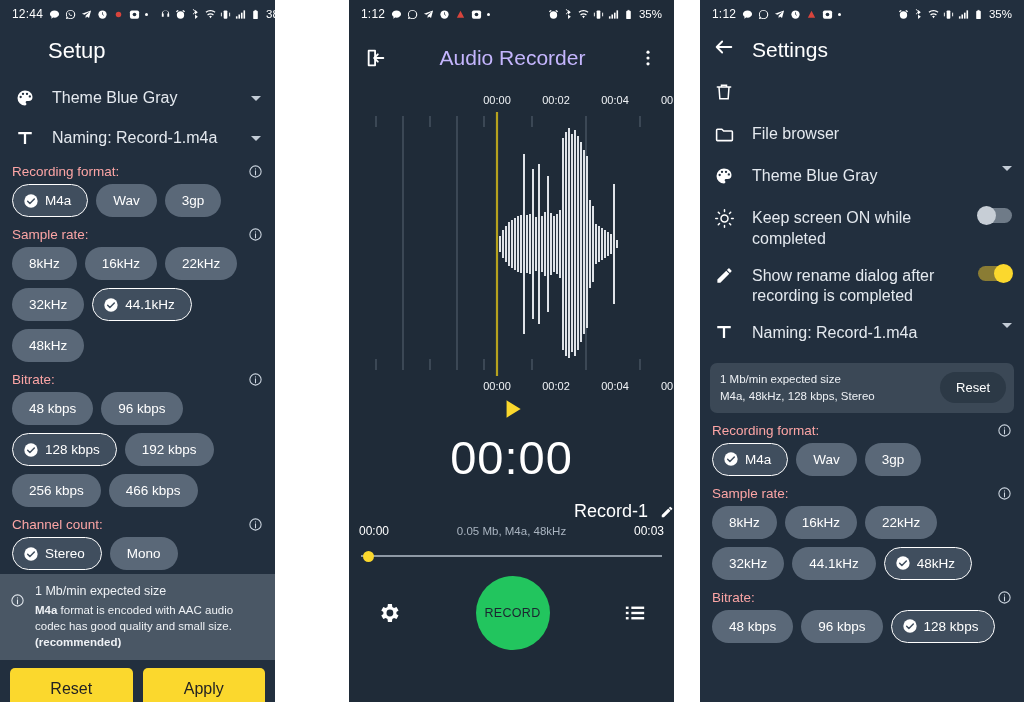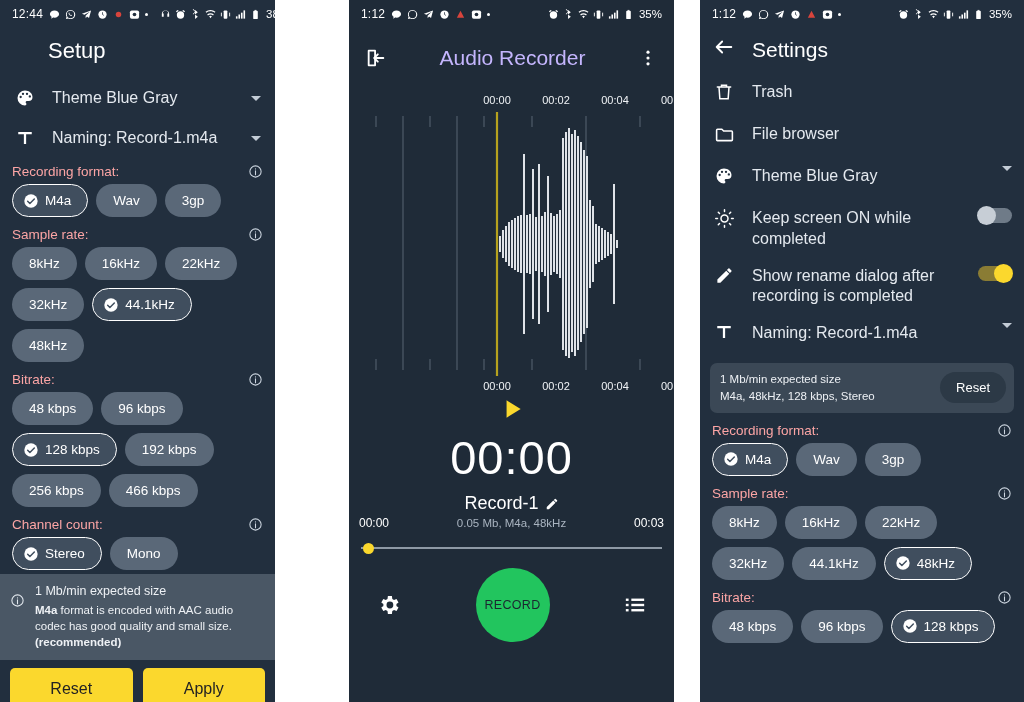--- a/index.html
+++ b/index.html
@@ -119,22 +119,22 @@
   .wave-labels.top { top: 0; }
   .wave-labels.bot { bottom: 0; }
   .wl { position: absolute; transform: translateX(-50%); white-space: nowrap; }
 
   .timer {
     text-align: center; font-size: 47px; color: #ffffff;
     letter-spacing: 1px; margin-top: 4px;
   }
   .rec-name {
     text-align: center; font-size: 18px; color: #ffffff;
-    display: flex; align-items: center; justify-content: center; gap: 6px;
-    margin-top: 8px;
+    display: flex; align-items: center; justify-content: flex-end; gap: 12px;
+    margin-top: 16px;
   }
   .rec-meta-row {
     display: flex; align-items: center; justify-content: space-between;
     padding: 2px 10px 0 10px; font-size: 12px; color: #ffffff;
   }
   .rec-meta-row .mid { color: #a9b4c0; font-size: 11.5px; }
   .progress { position: relative; margin: 12px 12px 0 12px; height: 12px; }
   .progress .track {
     position: absolute; top: 5px; left: 0; right: 0; height: 2px;
     background: #8e99a5;
@@ -678,21 +678,20 @@
       </span>
       <span class="s-label" style="font-size:21px;color:#fff;">Settings</span>
     </div>
 
     <div class="set-row">
       <span class="s-icon icon">
         <svg width="20" height="20" viewBox="0 0 24 24" fill="none" stroke="#ffffff" stroke-width="1.8" stroke-linecap="round">
             <path d="M4 6h16M9 6V4h6v2M6 6l1 14h10l1-14"></path>
           </svg>
       </span>
-      <span class="s-label">Trash</span>
     </div>
 
     <div class="set-row">
       <span class="s-icon icon">
         <svg width="21" height="21" viewBox="0 0 24 24" fill="none" stroke="#ffffff" stroke-width="1.8" stroke-linejoin="round">
             <path d="M3 7a1 1 0 011-1h5l2 2h9a1 1 0 011 1v9a1 1 0 01-1 1H4a1 1 0 01-1-1V7z"></path>
           </svg>
       </span>
       <span class="s-label">File browser</span>
     </div>

